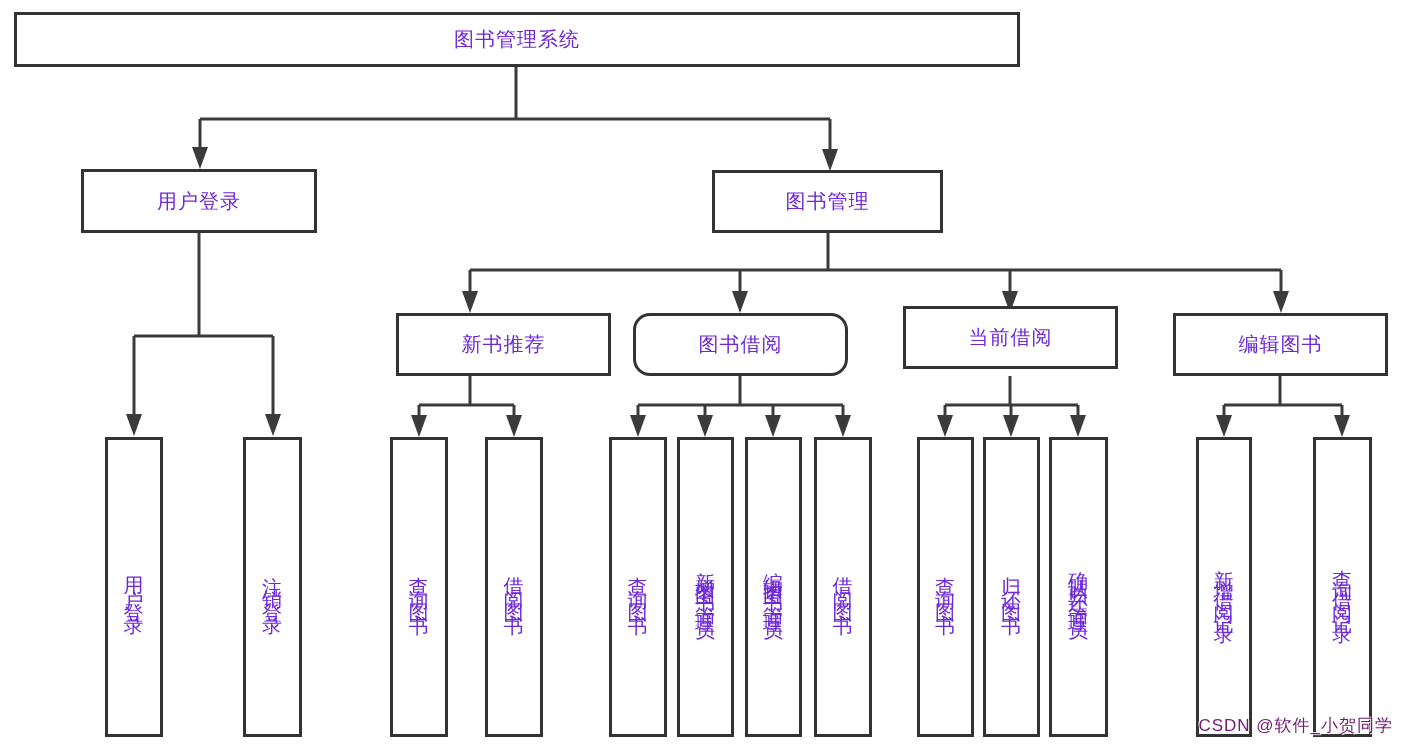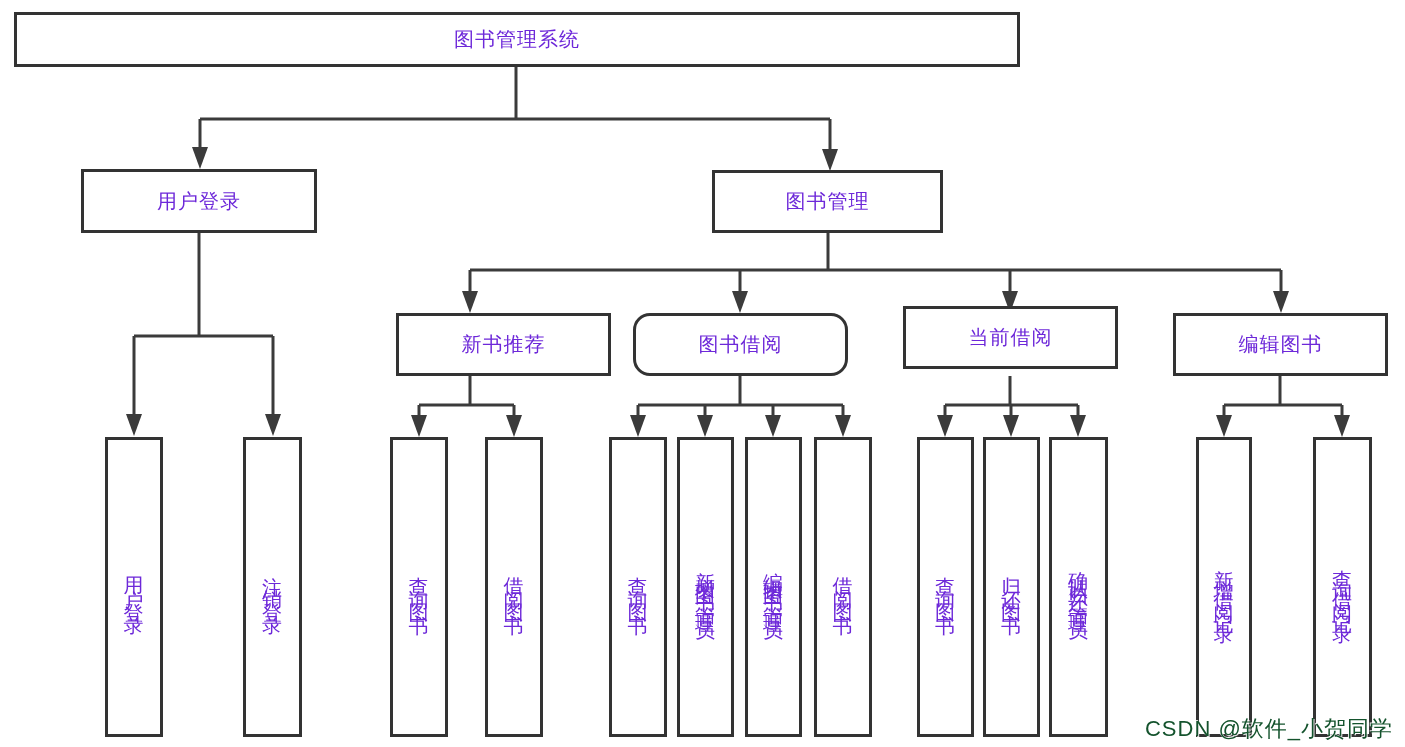--- a/index.html
+++ b/index.html
@@ -31,23 +31,23 @@
     text-orientation:mixed;
     font-size:20px;
     letter-spacing:13px;
     line-height:1;
   }
   .v-m{letter-spacing:11px;}
   .v-l{letter-spacing:7px;}
   .watermark{
     position:absolute;
     right:12px;top:714px;
-    font-size:22px;
+    font-size:17px;
     letter-spacing:1px;
-    color:#14532d;
+    color:#701a75;
     z-index:3;
     text-shadow:1px 1px 0 rgba(255,255,255,.85), -1px -1px 0 rgba(255,255,255,.85);
     white-space:nowrap;
     margin-left:11px;
   }
 </style>
 </head>
 <body>
 
 <div id="canvas">

